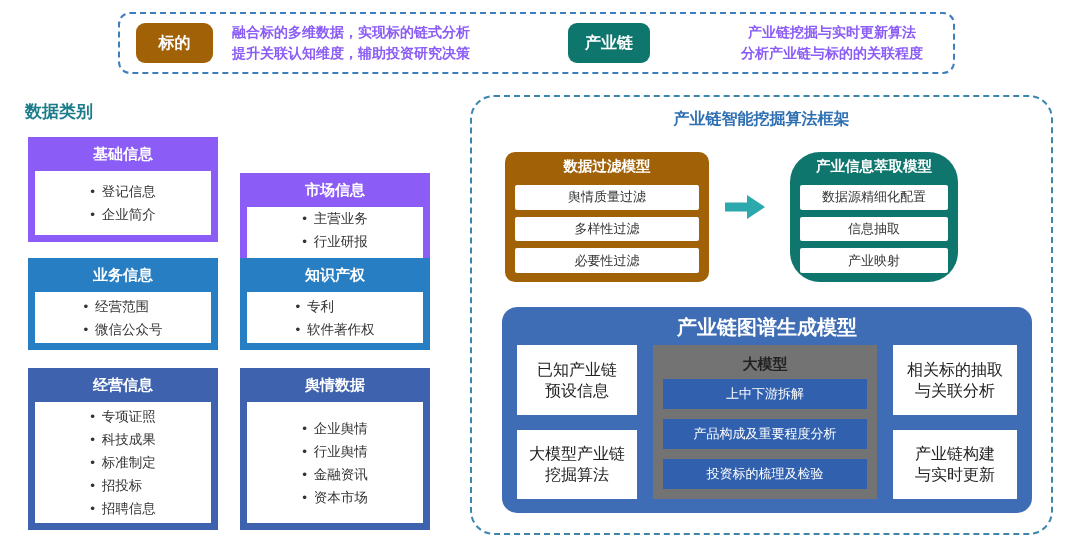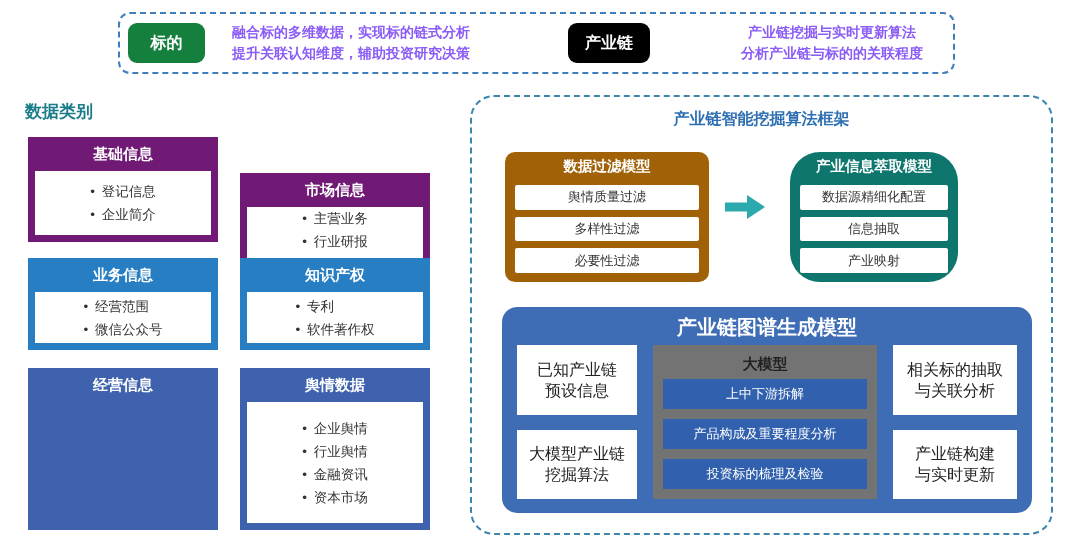--- a/index.html
+++ b/index.html
@@ -4,39 +4,39 @@
 <style>
   html,body { margin:0; padding:0; background:#ffffff; font-family:"Liberation Sans", sans-serif; }
   .canvas { position:relative; width:1080px; height:547px; background:#ffffff; overflow:hidden; }
 
   
   .banner { position:absolute; left:118px; top:12px; width:837px; height:62px;
             border:2px dashed #3d7ebd; border-radius:12px; box-sizing:border-box; }
   .tag { position:absolute; top:50%; transform:translateY(-50%); height:40px;
          display:flex; align-items:center; justify-content:center;
          color:#fff; font-weight:bold; font-size:16px; border-radius:9px; }
-  .tag-target { left:8px;  width:77px; background:#15803d; }
-  .tag-chain  { left:448px; width:82px; background:#000000; }
+  .tag-target { left:16px;  width:77px; background:#a16207; }
+  .tag-chain  { left:448px; width:82px; background:#0f766e; }
   .banner-desc { position:absolute; top:50%; transform:translateY(-50%);
                  text-align:center; font-size:14px; line-height:21px; color:#8b5cf6; font-weight:600; }
   .desc-target { left:100px; width:262px; }
   .desc-chain  { left:583px; width:258px; }
   .banner-desc span { display:block; }
 
   
   .left-title { position:absolute; left:25px; top:100px; font-size:17px; font-weight:bold; color:#1b7c8a; }
   .cat-box { position:absolute; width:190px; box-sizing:border-box; padding:0 7px 7px;
              display:flex; flex-direction:column; }
   .cat-head { height:34px; line-height:34px; text-align:center; color:#fff;
               font-weight:bold; font-size:15px; flex:none; }
   .cat-body { flex:1; background:#fff; display:flex; align-items:center; justify-content:center; }
   .cat-body ul { margin:0; padding:0; list-style:none; font-size:13.5px; color:#333; }
   .cat-body li { line-height:23px; }
   .cat-body li::before { content:"•"; margin-right:7px; }
-  .c-teal   { background:#701a75; }
+  .c-teal   { background:#8b5cf6; }
   .c-blue   { background:#277ec3; }
   .c-indigo { background:#3e62ad; }
   #box-0 { left:28px;  top:137px; height:105px; }
   #box-1 { left:240px; top:137px; height:105px;margin-top:36px; }
   #box-2 { left:28px;  top:258px; height:92px; }
   #box-3 { left:240px; top:258px; height:92px; }
   #box-4 { left:28px;  top:368px; height:162px; }
   #box-5 { left:240px; top:368px; height:162px; }
 
   
@@ -129,20 +129,29 @@
     <div class="cat-body">
       <ul>
         <li>专利</li>
         <li>软件著作权</li>
       </ul>
     </div>
   </div>
 
   <div class="cat-box c-indigo" id="box-4">
     <div class="cat-head">经营信息</div>
+    <div class="cat-body">
+      <ul>
+        <li>专项证照</li>
+        <li>科技成果</li>
+        <li>标准制定</li>
+        <li>招投标</li>
+        <li>招聘信息</li>
+      </ul>
+    </div>
   </div>
 
   <div class="cat-box c-indigo" id="box-5">
     <div class="cat-head">舆情数据</div>
     <div class="cat-body">
       <ul>
         <li>企业舆情</li>
         <li>行业舆情</li>
         <li>金融资讯</li>
         <li>资本市场</li>

